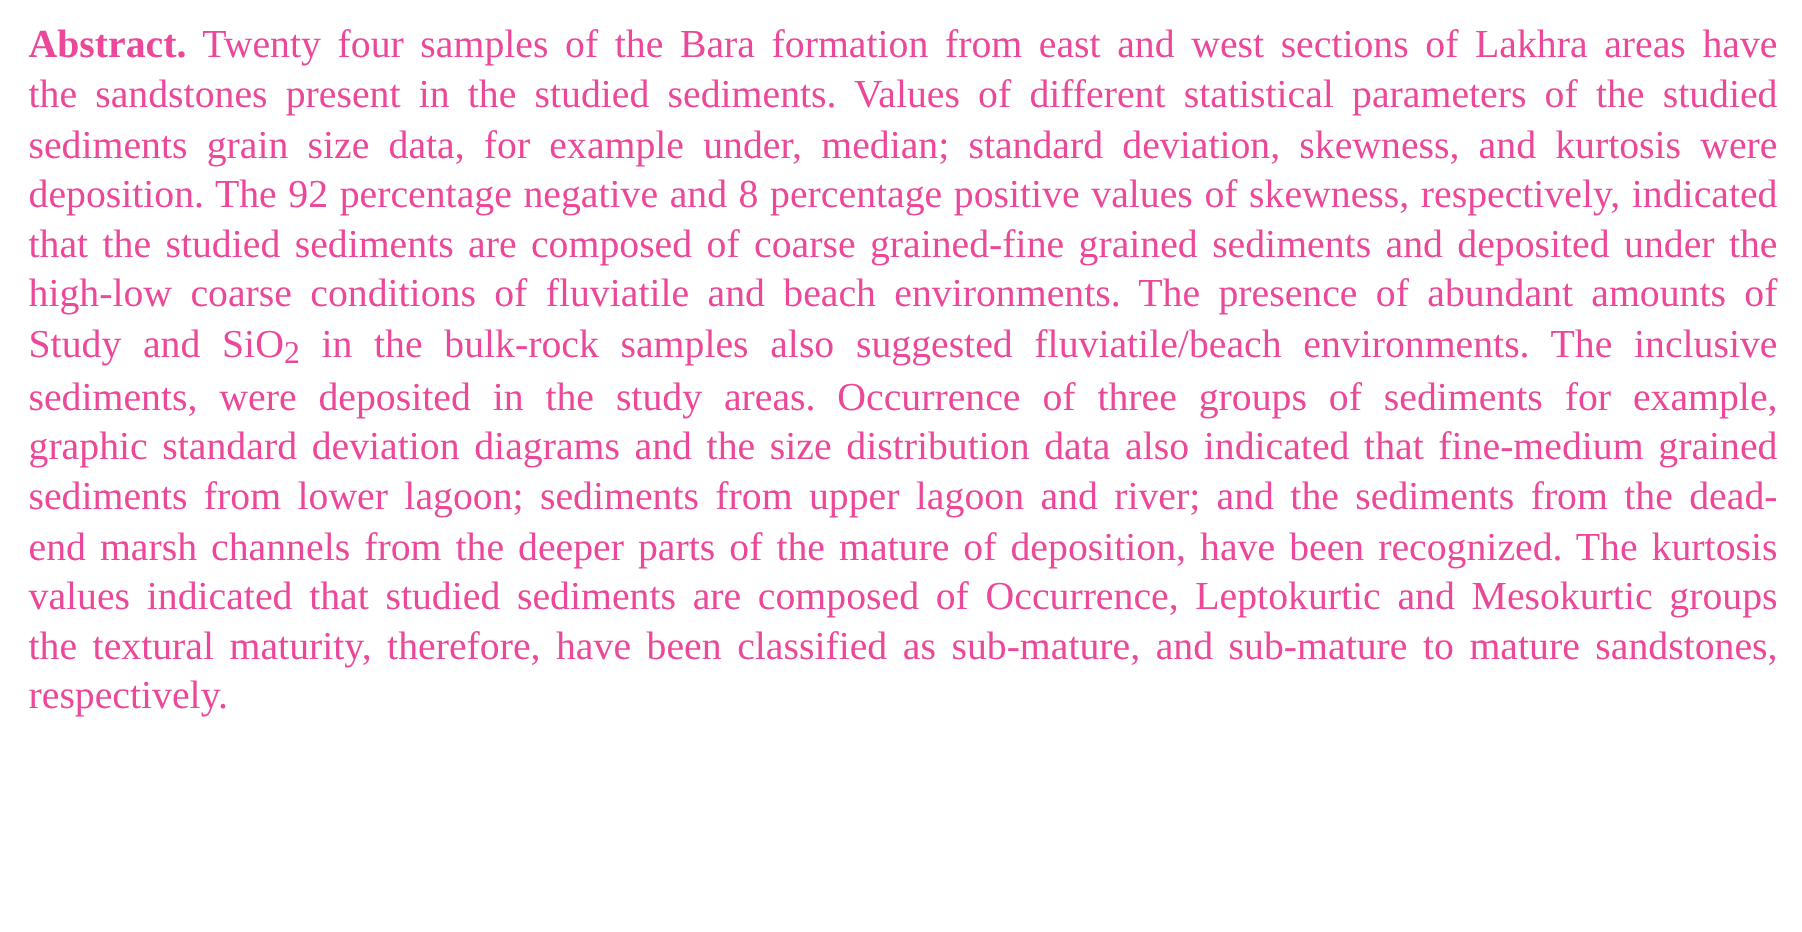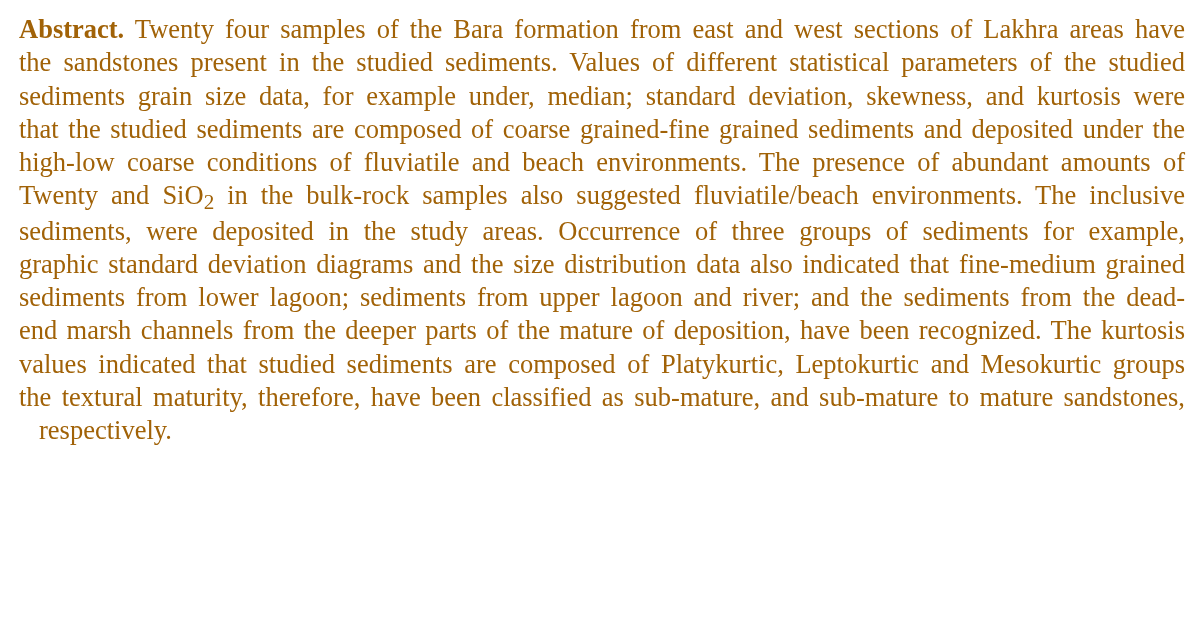--- a/index.html
+++ b/index.html
@@ -30,43 +30,43 @@
     font-kerning: normal;
   }
   .line {
     text-align: justify;
     -moz-text-align-last: justify;
     text-align-last: justify;
   }
   .line.last {
     -moz-text-align-last: left;
     text-align-last: left;
-    margin-left: 20px;
   }
   .bold {
     font-weight: 700;
   }
   .sub {
     font-size: 0.8em;
     position: relative;
     top: 0.22em;
   }
 </style>
 </head>
 <body style="background: rgb(255, 255, 255);">
 
 <div class="page">
-  <div class="abstract" style="color: #a16207;">
+  <div class="abstract" style="color: #ec4899;">
       <div class="line"><span class="bold">Abstract.</span><span> Twenty four samples of the Bara formation from east and west sections of Lakhra areas have</span></div>
       <div class="line"><span>the sandstones present in the studied sediments. Values of different statistical parameters of the studied</span></div>
       <div class="line"><span>sediments grain size data, for example under, median; standard deviation, skewness, and kurtosis were</span></div>
+      <div class="line"><span>deposition. The 92 percentage negative and 8 percentage positive values of skewness, respectively, indicated</span></div>
       <div class="line"><span>that the studied sediments are composed of coarse grained-fine grained sediments and deposited under the</span></div>
       <div class="line"><span>high-low coarse conditions of fluviatile and beach environments. The presence of abundant amounts of</span></div>
-      <div class="line"><span>Twenty and SiO</span><span class="sub">2</span><span> in the bulk-rock samples also suggested fluviatile/beach environments. The inclusive</span></div>
+      <div class="line"><span>Study and SiO</span><span class="sub">2</span><span> in the bulk-rock samples also suggested fluviatile/beach environments. The inclusive</span></div>
       <div class="line"><span>sediments, were deposited in the study areas. Occurrence of three groups of sediments for example,</span></div>
       <div class="line"><span>graphic standard deviation diagrams and the size distribution data also indicated that fine-medium grained</span></div>
       <div class="line"><span>sediments from lower lagoon; sediments from upper lagoon and river; and the sediments from the dead-</span></div>
       <div class="line"><span>end marsh channels from the deeper parts of the mature of deposition, have been recognized. The kurtosis</span></div>
-      <div class="line"><span>values indicated that studied sediments are composed of Platykurtic, Leptokurtic and Mesokurtic groups</span></div>
+      <div class="line"><span>values indicated that studied sediments are composed of Occurrence, Leptokurtic and Mesokurtic groups</span></div>
       <div class="line"><span>the textural maturity, therefore, have been classified as sub-mature, and sub-mature to mature sandstones,</span></div>
       <div class="line last"><span>respectively.</span></div>
     </div>
 </div>
 
 </body></html>

